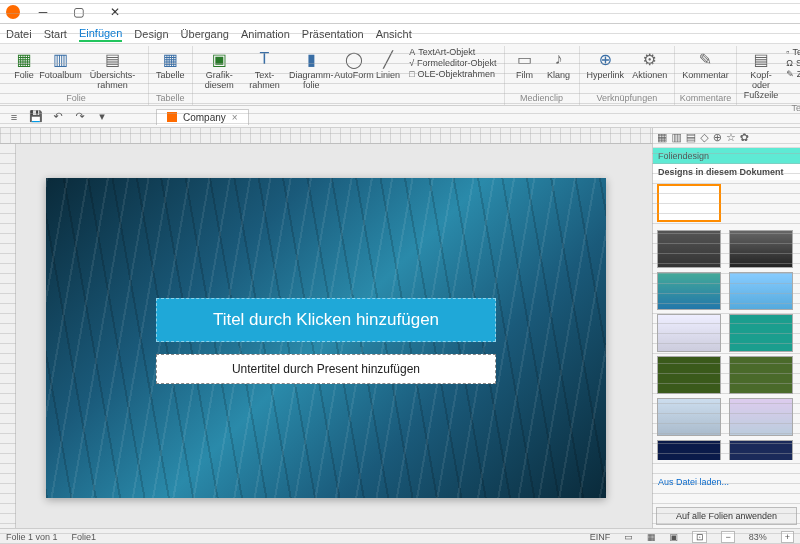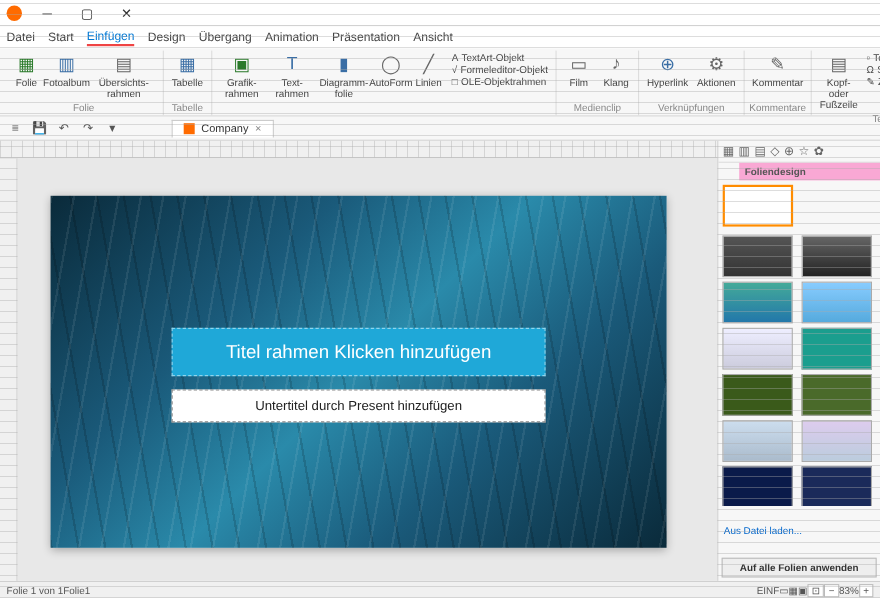--- a/index.html
+++ b/index.html
@@ -4,21 +4,21 @@
 <style>
 * { margin: 0; padding: 0; box-sizing: border-box; font-family: 'Segoe UI', Tahoma, sans-serif; }
 body { width: 800px; height: 544px; background: #fff; overflow: hidden; font-size: 11px; color: #333; }
 .titlebar { height: 24px; display: flex; align-items: center; padding: 0 6px; background: #fff; border-bottom: 1px solid #e5e5e5; }
 .titlebar .app-icon { width: 14px; height: 14px; background: #ff6b00; border-radius: 50%; margin-right: 6px; }
 .titlebar .title { flex: 1; font-size: 11px; color: #444; }
 .titlebar .wc { display: flex; gap: 2px; }
 .titlebar .wc div { width: 34px; height: 20px; display: flex; align-items: center; justify-content: center; cursor: pointer; font-size: 12px; }
 .menubar { height: 20px; display: flex; align-items: center; padding: 0 6px; gap: 12px; background: #fff; font-size: 11px; color: #444; }
 .menubar span { cursor: pointer; }
-.menubar .active { color: #0078d4; border-bottom: 2px solid #ef4444; padding-bottom: 1px; }
+.menubar .active { color: #0078d4; border-bottom: 2px solid #22c55e; padding-bottom: 1px; }
 .ribbon { height: 62px; background: #f7f7f7; border-bottom: 1px solid #d0d0d0; display: flex; align-items: stretch; padding: 2px 4px 0; }
 .rgroup { display: flex; flex-direction: column; border-right: 1px solid #ddd; padding: 0 4px; }
 .rgroup .items { flex: 1; display: flex; align-items: flex-start; gap: 2px; }
 .rgroup .glabel { font-size: 9px; color: #888; text-align: center; height: 12px; }
 .rbtn { display: flex; flex-direction: column; align-items: center; justify-content: flex-start; padding: 2px 3px; cursor: pointer; font-size: 9px; color: #444; min-width: 32px; }
 .rbtn .ic { width: 22px; height: 22px; display: flex; align-items: center; justify-content: center; font-size: 16px; color: #2a7a2a; }
 .rbtn .ic.blue { color: #3a6ea5; }
 .rbtn .ic.gray { color: #666; }
 .rbtn .lbl { text-align: center; line-height: 1.1; margin-top: 1px; }
 .smallcol { display: flex; flex-direction: column; gap: 1px; padding: 1px 3px; font-size: 9px; color: #444; }
@@ -35,28 +35,28 @@
 .canvaswrap { flex: 1; display: flex; flex-direction: column; }
 .canvasrow { flex: 1; display: flex; }
 .canvas { flex: 1; background: #e8e8e8; position: relative; overflow: hidden; }
 .slide { position: absolute; left: 30px; top: 34px; width: 560px; height: 320px; background: linear-gradient(135deg,#0a2a3a 0%,#1a5a7a 30%,#2a8aaa 50%,#1a5a7a 70%,#0a2a3a 100%); box-shadow: 0 2px 8px rgba(0,0,0,.3); }
 .slide::before { content:""; position:absolute; inset:0; background: repeating-linear-gradient(100deg, rgba(255,255,255,.08) 0 2px, transparent 2px 20px), repeating-linear-gradient(80deg, rgba(0,0,0,.15) 0 2px, transparent 2px 24px); }
 .titlebox { position: absolute; left: 110px; top: 120px; width: 340px; height: 44px; background: #1fa8d8; color: #fff; display: flex; align-items: center; justify-content: center; font-size: 17px; font-weight: 300; border: 1px dashed rgba(255,255,255,.5); }
 .subbox { position: absolute; left: 110px; top: 176px; width: 340px; height: 30px; background: #fff; color: #222; display: flex; align-items: center; justify-content: center; font-size: 12px; border: 1px dashed #888; }
 .sidepanel { width: 148px; background: #f7f7f7; border-left: 1px solid #ccc; display: flex; flex-direction: column; font-size: 9px; }
 .sidepanel .tabs { height: 20px; display: flex; align-items: center; gap: 4px; padding: 0 4px; border-bottom: 1px solid #ddd; }
 .sidepanel .tabs span { cursor: pointer; font-size: 11px; color: #666; }
-.sidepanel .hdr { background: #f9a8d4; padding: 3px 5px; font-weight: 700; color: #555; margin-left: 19px; }
+.sidepanel .hdr { background: #5eead4; padding: 3px 5px; font-weight: 400; color: #555; }
 .sidepanel .sub { padding: 3px 5px; font-weight: 600; color: #444; background: #fff; }
 .sidepanel .thumbs { padding: 4px; display: grid; grid-template-columns: 1fr 1fr; gap: 4px; overflow: auto; flex: 1; }
 .sidepanel .thumb { width: 64px; height: 38px; border: 1px solid #aaa; background: #888; cursor: pointer; }
 .sidepanel .thumb.sel { border: 2px solid #ff8c00; background: #fff; }
 .sidepanel .link { color: #0066cc; padding: 17px 5px; cursor: pointer; }
-.sidepanel .applybtn { margin: 3px; padding: 3px; background: #eee; border: 1px solid #bbb; text-align: center; cursor: pointer; font-weight: bold; }
-.statusbar { height: 16px; background: #f0f0f0; border-top: 1px solid #ccc; display: flex; align-items: center; padding: 0 6px; font-size: 9px; color: #555; }
+.sidepanel .applybtn { margin: 3px; padding: 3px; background: #eee; border: 1px solid #bbb; text-align: center; cursor: pointer; }
+.statusbar { height: 16px; background: #f0f0f0; border-top: 1px solid #ccc; display: flex; align-items: center; padding: 0 6px; font-size: 9px; color: #555; gap: 14px; }
 .statusbar .spacer { flex: 1; }
 .statusbar .sbtn { cursor: pointer; padding: 0 3px; border: 1px solid #bbb; background: #fff; font-size: 9px; }
 .ruler-ticks { position: absolute; inset: 0; background: repeating-linear-gradient(90deg,#aaa 0 1px,transparent 1px 10px); opacity: .4; }
 .ruler-ticks.v { background: repeating-linear-gradient(0deg,#aaa 0 1px,transparent 1px 10px); }
 </style>
 </head>
 <body>
 
 <div class="titlebar">
   <div class="app-icon"></div>
@@ -104,21 +104,21 @@
           <div class="lbl">Tabelle</div>
         </div>
       </div>
       <div class="glabel">Tabelle</div>
     </div>
     <div class="rgroup">
       <div class="items">
         <div class="rbtn">
           <div class="ic green">▣</div>
           <div class="lbl">Grafik-
-rahmen</div>
+diesem</div>
         </div>
         <div class="rbtn">
           <div class="ic blue">T</div>
           <div class="lbl">Text-
 rahmen</div>
         </div>
         <div class="rbtn">
           <div class="ic blue">▮</div>
           <div class="lbl">Diagramm-
 folie</div>
@@ -227,38 +227,39 @@
   <div class="canvaswrap">
     <div class="hruler">
         <div class="ruler-ticks"></div>
       </div>
     <div class="canvasrow">
       <div class="vruler">
           <div class="ruler-ticks v"></div>
         </div>
       <div class="canvas">
         <div class="slide">
-          <div class="titlebox">Titel rahmen Klicken hinzufügen</div>
+          <div class="titlebox">Titel durch Klicken hinzufügen</div>
           <div class="subbox">Untertitel durch Present hinzufügen</div>
         </div>
       </div>
     </div>
   </div>
 
   <div class="sidepanel">
     <div class="tabs">
       <span>▦</span>
       <span>▥</span>
       <span>▤</span>
       <span>◇</span>
       <span>⊕</span>
       <span>☆</span>
       <span>✿</span>
     </div>
     <div class="hdr">Foliendesign</div>
+    <div class="sub">Designs in diesem Dokument</div>
     <div style="padding:4px">
         <div class="thumb sel"></div>
       </div>
     <div class="thumbs" id="thumbs">
         <div class="thumb" style="background: linear-gradient(rgb(85, 85, 85), rgb(51, 51, 51));"></div>
         <div class="thumb" style="background: linear-gradient(rgb(102, 102, 102), rgb(34, 34, 34));"></div>
         <div class="thumb" style="background: linear-gradient(rgb(68, 170, 153), rgb(34, 119, 170));"></div>
         <div class="thumb" style="background: linear-gradient(rgb(136, 204, 255), rgb(85, 170, 221));"></div>
         <div class="thumb" style="background: linear-gradient(rgb(238, 238, 255), rgb(204, 204, 221));"></div>
         <div class="thumb" style="background: rgb(26, 158, 142);"></div>

